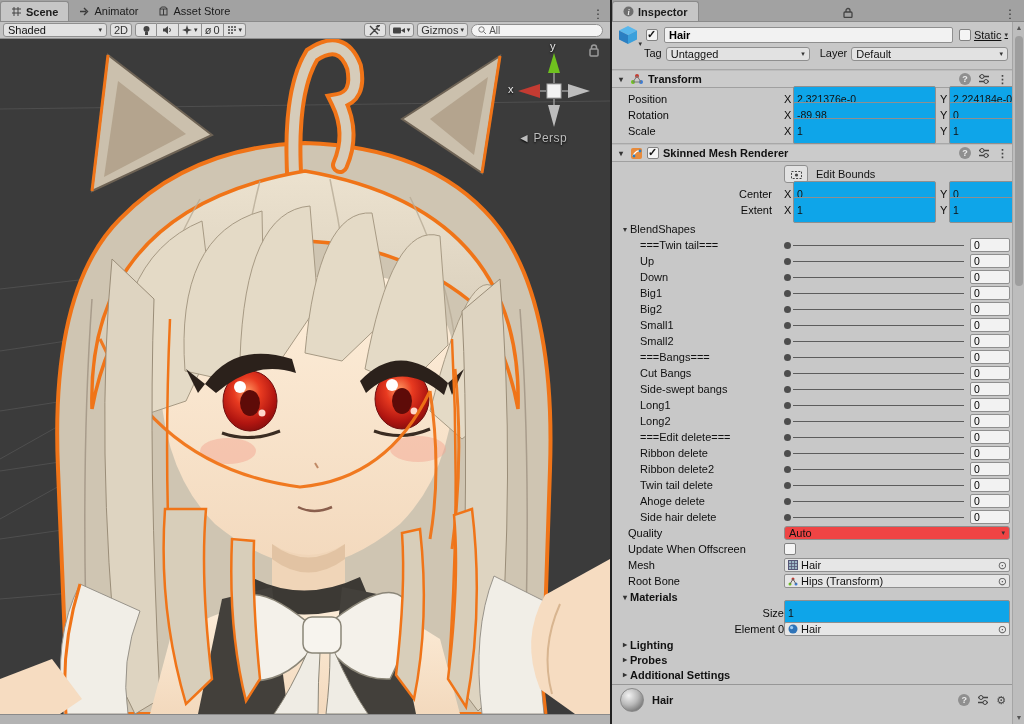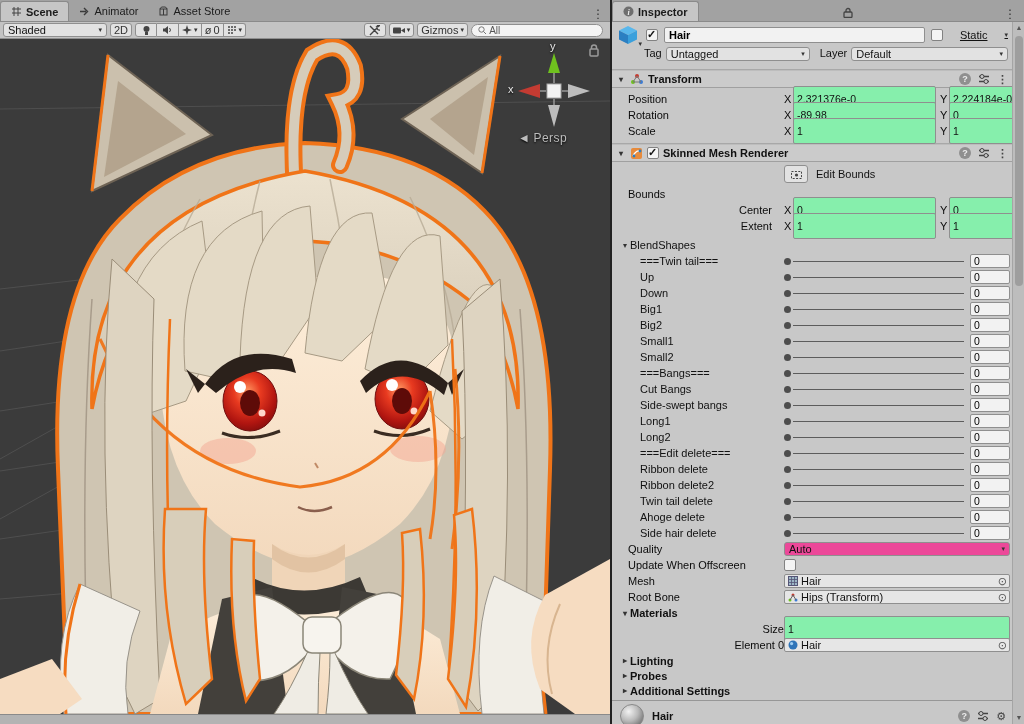--- a/index.html
+++ b/index.html
@@ -38,48 +38,48 @@
   .persp { position:absolute; left:12px; top:88px; color:#bdbdbd; font-size:12px; letter-spacing:.5px; text-shadow:0 1px 2px #000; display:flex; gap:3px; }
 
   
   #inspector { position:absolute; left:612px; top:0; width:412px; height:724px; background:#c8c8c8; }
   #inspector .tabbar { padding-right:2px; }
   .insp-body { position:absolute; left:0; top:22px; right:12px; bottom:0; overflow:hidden; }
   .irow { display:flex; align-items:center; height:16px; padding:0 2px 0 16px; }
   .irow .ilabel { width:156px; flex:none; color:#0b0b0b; }
   .irow.ind { padding-left:28px; }
   .irow.ind .ilabel { width:144px;text-align:right; }
-  input.txt { flex:1; min-width:0; height:26px; border:1px solid #8f8f8f; background:#86efac; border-radius:2px; font:10.5px "Liberation Sans", sans-serif; padding:0 3px; color:#111; }
+  input.txt { flex:1; min-width:0; height:26px; border:1px solid #8f8f8f; background:#0ea5e9; border-radius:2px; font:10.5px "Liberation Sans", sans-serif; padding:0 3px; color:#111; }
   .fields3 { display:flex; flex:1; gap:4px; }
   .f3 { display:flex; align-items:center; flex:1; gap:2px; min-width:0; }
   .axis { width:7px; text-align:center; color:#0b0b0b; }
   .chead { height:18px; background:#cbcbcb; border-top:1px solid #bdbdbd; border-bottom:1px solid #a0a0a0; display:flex; align-items:center; gap:4px; padding:0 4px; font-weight:bold; }
   .chead .hicons { margin-left:auto; display:flex; align-items:center; gap:7px; color:#444; }
   .fold { width:10px; font-size:8px; color:#333; text-align:center; }
   .help { width:12px; height:12px; border-radius:50%; background:#8f8f8f; color:#ececec; font-size:9px; font-weight:bold; display:flex; align-items:center; justify-content:center; }
   .cb { width:12px; height:12px; background:#f4f4f4; border:1px solid #828282; border-radius:2px; position:relative; flex:none; }
   .cb.on::after { content:"✓"; position:absolute; left:0px; top:-2px; font-size:11px; font-weight:bold; color:#161616; }
   .objf { flex:1; min-width:0; height:14px; background:#e6e6e6; border:1px solid #8f8f8f; border-radius:2px; display:flex; align-items:center; gap:3px; padding:0 2px 0 3px; }
   .objf .otext { flex:1; white-space:nowrap; overflow:hidden; }
   .picker { color:#555; font-size:11px; }
-  .ddfield { flex:1; min-width:0; height:14px; background:#ec4899; border:1px solid #8f8f8f; border-radius:3px; display:flex; align-items:center; padding:0 4px; }
+  .ddfield { flex:1; min-width:0; height:14px; background:#ef4444; border:1px solid #8f8f8f; border-radius:3px; display:flex; align-items:center; padding:0 4px; }
   .boldrow { font-weight:bold; }
   .bsrow { display:flex; align-items:center; height:16px; padding:0 2px 0 28px; }
   .bsrow .bsl { width:144px; flex:none; }
   .sld { flex:1; position:relative; height:16px; margin-right:6px; }
   .sld::before { content:""; position:absolute; left:0; top:4.5px; width:7px; height:7px; border-radius:50%; background:#4d4d4d; }
   .sld::after { content:""; position:absolute; left:9px; right:0; top:7.5px; height:1px; background:#5c5c5c; }
   .bsv { width:40px; flex:none; height:14px; border:1px solid #8f8f8f; background:#f2f2f2; border-radius:2px; font:10.5px "Liberation Sans", sans-serif; padding:0 3px; }
   .gohead { padding:4px 4px 4px 6px; border-bottom:1px solid #a8a8a8; }
   .gorow1 { display:flex; align-items:center; gap:6px; height:18px; }
   .gorow2 { display:flex; gap:4px; height:18px; margin-top:3px; padding-left:26px; }
   .goname { flex:1; height:16px; border:1px solid #8f8f8f; background:#f2f2f2; border-radius:2px; font:bold 11px "Liberation Sans", sans-serif; padding:0 4px; }
   .cubewrap { position:relative; width:22px; height:20px; flex:none; }
   .cubewrap .mini { position:absolute; right:-2px; bottom:-3px; font-size:7px; color:#333; }
-  .statgrp { display:flex; align-items:center; gap:17px;text-decoration:underline; }
+  .statgrp { display:flex; align-items:center; gap:3px;text-decoration:underline; }
   .scrollbar { position:absolute; right:0; top:22px; width:12px; bottom:0; background:#bdbdbd; border-left:1px solid #a5a5a5; }
   .scrollbar .sarr { position:absolute; left:0; width:12px; height:12px; font-size:7px; color:#555; text-align:center; line-height:12px; }
   .scrollbar .thumb { position:absolute; left:1.5px; width:8px; top:14px; height:250px; background:#9e9e9e; border-radius:4px; }
   .footer { border-top:1px solid #979797; background:#c8c8c8; height:32px; position:relative; margin-top:2px; }
   .footer .frow1 { display:flex; align-items:center; gap:8px; padding:3px 6px 0 8px; }
   .sphere { width:24px; height:24px; border-radius:50%; background:radial-gradient(circle at 35% 30%, #f2f2f2, #b9b9b9 45%, #6e6e6e 85%); border:1px solid #8a8a8a; flex:none; }
   .footer .fname { font-weight:bold; flex:1; }
   .footer .ficons { display:flex; gap:7px; align-items:center; color:#444; }
   .presetic { display:block; }
 </style>
@@ -491,23 +491,20 @@
       <div style="height:24px; display:flex; align-items:center; padding-left:172px; gap:8px;">
         <span style="width:24px;height:18px;background:#e2e2e2;border:1px solid #8f8f8f;border-radius:3px;display:flex;align-items:center;justify-content:center;">
           <svg width="13" height="11">
               <rect x="1.5" y="2.5" width="10" height="7" fill="none" stroke="#444" stroke-dasharray="2 1.4"></rect>
               <circle cx="6.5" cy="6" r="1.6" fill="#444"></circle>
             </svg>
         </span>
         <span>Edit Bounds</span>
       </div>
       <div class="irow">
-        <span class="ilabel">Bounds</span>
-      </div>
-      <div class="irow">
         <span class="ilabel" style="text-align:right; padding-right:12px;">Center</span>
         <div class="fields3">
           <span class="f3">
               <span class="axis">X</span>
               <input class="txt" value="0" style="">
             </span>
           <span class="f3">
               <span class="axis">Y</span>
               <input class="txt" value="0" style="">
             </span>

